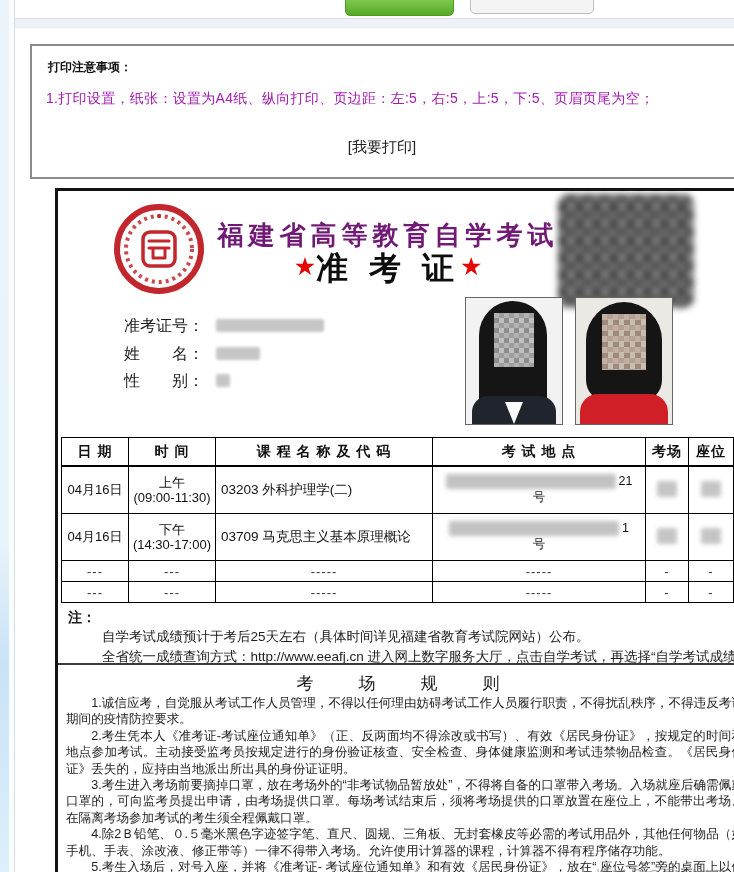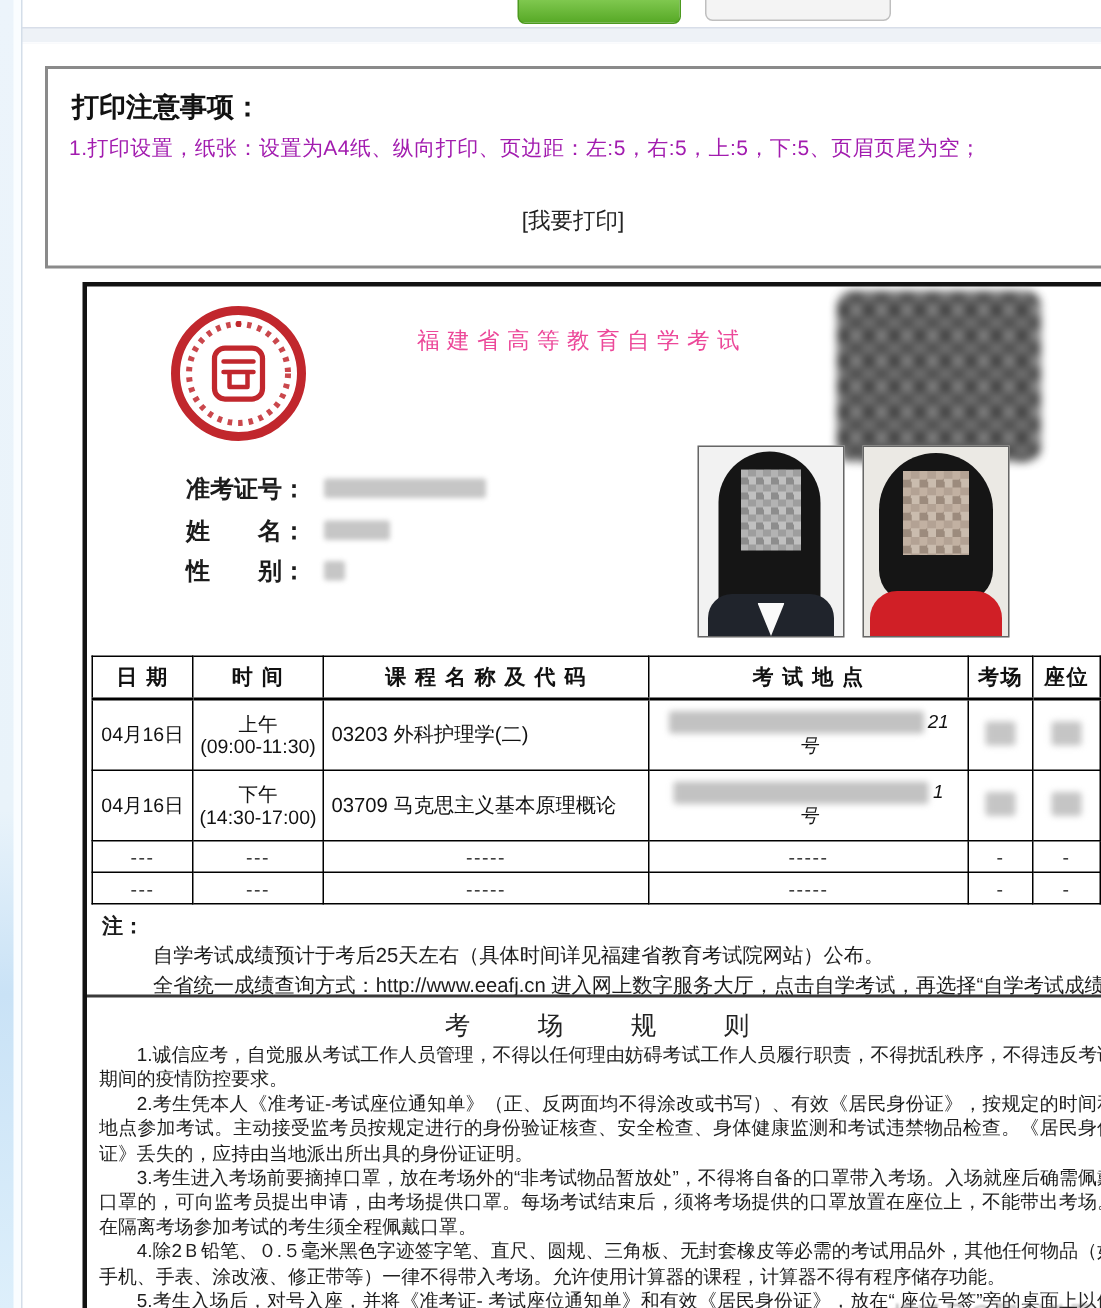--- a/index.html
+++ b/index.html
@@ -17,46 +17,46 @@
     border-radius:5px;background:linear-gradient(#8fd45f,#57a926);border:1px solid #4c9a1f;}
   .btn-white{position:absolute;left:470px;top:-9px;width:122px;height:21px;
     border-radius:5px;background:#f4f4f4;border:1px solid #bfbfbf;}
   .left-strip{position:absolute;left:0;top:0;width:14px;height:872px;
     background:linear-gradient(180deg,#ecf4fb 0%,#e9f3fa 62%,#c9e2f6 76%,#ddeffb 100%);
     border-right:1px solid #d4dee9;box-shadow:inset -5px 0 0 #fafdff;}
 
   
   .notice{position:absolute;left:30px;top:44px;width:714px;height:131px;
     border:2px solid #8a8a8a;background:#fff;}
-  .notice-title{position:absolute;left:16px;top:13px;font-size:18px;font-weight:bold;color:#111;}
+  .notice-title{position:absolute;left:16px;top:13px;font-size:12px;font-weight:bold;color:#111;}
   .notice-line{position:absolute;left:14px;top:44px;font-size:14px;color:#a21caf;letter-spacing:.3px;}
   .print-link{position:absolute;left:0;top:92px;width:700px;text-align:center;
     font-size:15px;color:#222;cursor:pointer;}
 
   
   .ticket{position:absolute;left:55px;top:188px;width:700px;height:700px;
     border:3px solid #121212;background:#fff;}
 
   
   .seal{position:absolute;left:55px;top:12px;width:92px;height:92px;}
 
   
   .org-title{position:absolute;left:148px;top:27px;width:364px;text-align:center;
-    font-size:15px;letter-spacing:5px;color:#ec4899;font-weight:400;white-space:nowrap;}
+    font-size:26px;letter-spacing:5px;color:#701a75;font-weight:700;white-space:nowrap;}
   .card-title{position:absolute;left:148px;top:56px;width:364px;text-align:center;
     font-size:32px;font-weight:bold;color:#0d0d0d;letter-spacing:6px;white-space:nowrap;}
   .card-title .star{color:#e60000;font-size:25px;vertical-align:4px;letter-spacing:0;}
 
   
   .qr{position:absolute;left:500px;top:3px;width:136px;height:114px;border-radius:10px;
     background:conic-gradient(#2e2e2e 25%,#6d6d6d 0 50%,#1e1e1e 0 75%,#5a5a5a 0) 0 0/17px 17px;
     filter:blur(3px);opacity:.85;}
 
   
-  .field{position:absolute;left:66px;white-space:nowrap;font-size:16px;font-weight:bold;color:#1c1c1c;}
+  .field{position:absolute;left:66px;white-space:nowrap;font-size:16px;font-weight:normal;color:#1c1c1c;}
   .f0{top:125px}.f1{top:153px}.f2{top:180px}.f3{top:207px}
   .blob{display:inline-block;background:#c6c6c6;border-radius:2px;filter:blur(1.6px);
     vertical-align:-1px;height:13px;}
   .b-ticketno{width:108px;margin-left:12px;}
   .b-name{width:44px;margin-left:12px;}
   .b-sex{width:14px;margin-left:12px;}
   .b-id1{width:92px;margin-left:12px;}
   .b-id2{width:58px;margin-left:7px;}
 
   
@@ -81,21 +81,21 @@
   
   table.sched{position:absolute;left:3px;top:246px;border-collapse:collapse;
     table-layout:fixed;width:672px;font-size:13px;color:#111;}
   table.sched td,table.sched th{border:1px solid #000;padding:0;overflow:hidden;}
   .t-title{height:24px;font-size:15px;font-weight:bold;text-align:center;letter-spacing:1px;}
   tr.hdr th{height:27px;font-size:14px;font-weight:bold;letter-spacing:1px;border-bottom:2px solid #000;}
   tr.r1 td,tr.r2 td{height:42px;text-align:center;}
   tr.rd td{height:20px;text-align:center;color:#333;letter-spacing:1px;}
   .cell-course{text-align:left !important;padding-left:5px !important;font-size:13.5px;}
   .sess{line-height:15px;font-size:13px;}
-  .loc-cell{text-align:right;padding:2px 3px !important;font-size:12.5px;font-style:italic;}
+  .loc-cell{text-align:right;padding:2px 3px !important;font-size:12.5px;}
   .loc-blob{display:inline-block;width:170px;height:15px;background:#c2c2c2;border-radius:2px;
     filter:blur(2.2px);vertical-align:middle;margin-right:3px;}
   .sm-blob{display:inline-block;width:20px;height:16px;background:#c5c5c5;border-radius:2px;
     filter:blur(2px);}
 
   
   .note{position:absolute;left:10px;top:418px;width:676px;font-size:13.5px;color:#1c1c1c;}
   .note-label{font-weight:bold;font-size:14px;}
   .note-line{margin-left:34px;line-height:20px;white-space:nowrap;}
 
@@ -132,20 +132,21 @@
 
     <svg class="seal" viewBox="0 0 92 92">
       <circle cx="46" cy="46" r="42" fill="#ffffff" stroke="#c1272d" stroke-width="6"></circle>
       <circle cx="46" cy="46" r="33" fill="none" stroke="#c1272d" stroke-width="4" stroke-dasharray="3 4" opacity=".85"></circle>
       <rect x="30" y="29" width="32" height="34" rx="7" fill="#fff" stroke="#c1272d" stroke-width="3.5"></rect>
       <path d="M36 38 h20 M36 45 h20 M40 45 v10 M52 45 v10 M40 55 h12" fill="none" stroke="#c1272d" stroke-width="3" stroke-linecap="round"></path>
       <circle cx="46" cy="13" r="2" fill="#c1272d"></circle>
     </svg>
 
     <div class="org-title">福建省高等教育自学考试</div>
+    <div class="card-title"><span class="star">★</span><span>准 考 证</span><span class="star">★</span></div>
 
     <div class="qr"></div>
 
     <div class="field f0"><span>准考证号：</span><span class="blob b-ticketno"></span></div>
     <div class="field f1"><span>姓　　名：</span><span class="blob b-name"></span></div>
     <div class="field f2"><span>性　　别：</span><span class="blob b-sex"></span></div>
 
     <div class="photo photo-1 p1">
       <div class="hair"></div>
       <div class="torso"></div>

